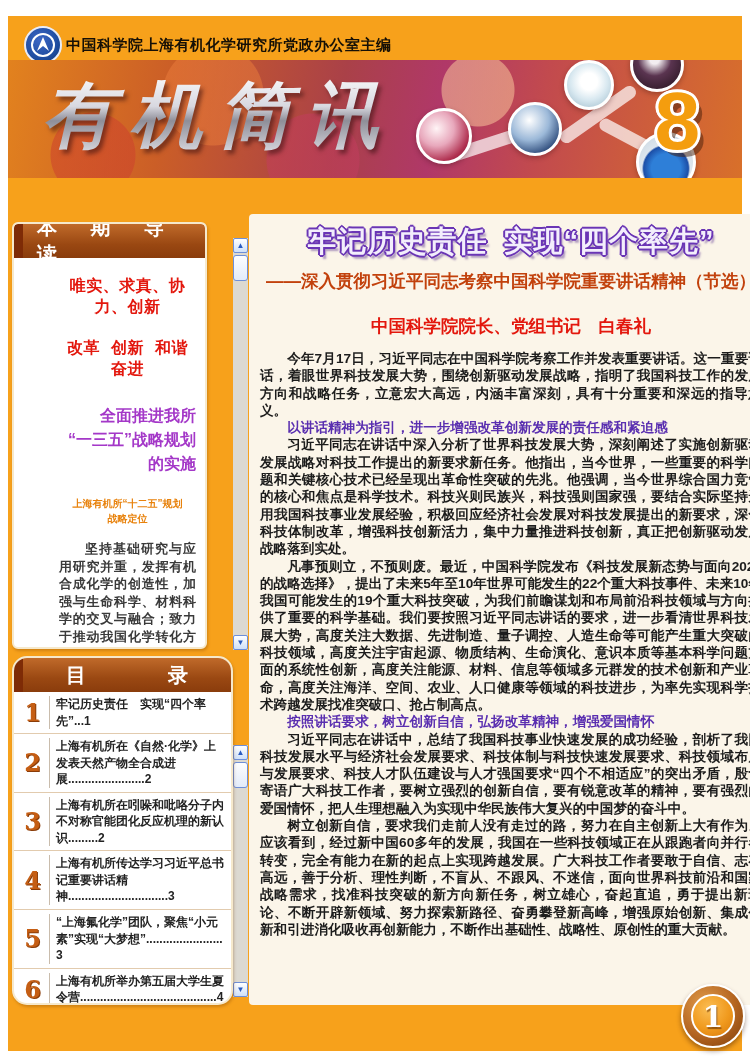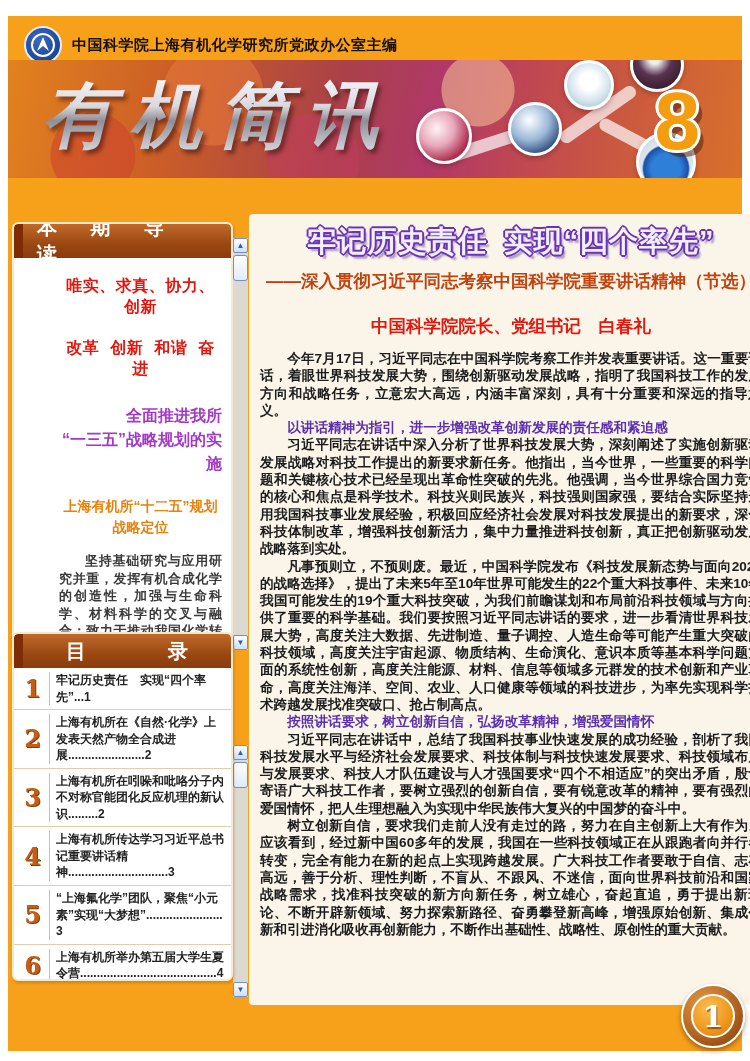--- a/index.html
+++ b/index.html
@@ -5,21 +5,21 @@
   * { margin:0; padding:0; box-sizing:border-box; }
   html,body { width:750px; }
   body {
     font-family:"Liberation Sans","DejaVu Sans",sans-serif;
     background:#ffffff;
   }
   .page { position:relative; width:750px; height:1061px; background:#ffffff; overflow:hidden; }
   .orange-bg { position:absolute; left:8px; top:16px; width:734px; height:1035px; background:#F7A11B; }
 
   
-  .logo-row { position:absolute; left:24px; top:26px; display:flex; align-items:center; gap:10px; }
+  .logo-row { position:absolute; left:24px; top:26px; display:flex; align-items:center; gap:4px; }
   .cas-logo { width:38px; height:38px; border-radius:50%; background:radial-gradient(circle at 40% 35%, #3C66C4 0%, #1F4DA0 60%, #123572 100%); border:2px solid #E8ECF8; display:flex; align-items:center; justify-content:center; }
   .publisher-text { font-size:15px; font-weight:bold; color:#161006; letter-spacing:.5px; }
 
   .masthead { position:absolute; left:8px; top:60px; width:734px; height:118px; overflow:hidden;
     background:
       radial-gradient(circle at 85px 95px, rgba(205,65,45,.55) 0 42px, rgba(205,65,45,0) 43px),
       radial-gradient(circle at 205px 35px, rgba(235,125,60,.5) 0 50px, rgba(235,125,60,0) 51px),
       radial-gradient(circle at 305px 100px, rgba(195,60,95,.5) 0 46px, rgba(195,60,95,0) 47px),
       radial-gradient(circle at 470px 30px, rgba(255,210,160,.5) 0 36px, rgba(255,210,160,0) 37px),
       linear-gradient(100deg,#E2821E 0%, #CB5E27 22%, #AA4148 45%, #B03868 58%, #C24A4E 72%, #D8702A 100%);
@@ -36,30 +36,30 @@
   .issue-big-number { position:absolute; right:42px; top:14px; font-size:82px; font-weight:800; color:#F49D0E;
     text-shadow:-3px 0 #fff,3px 0 #fff,0 -3px #fff,0 3px #fff,-2px -2px #fff,2px 2px #fff,-2px 2px #fff,2px -2px #fff,6px 7px 0 rgba(70,30,10,.5);
   }
   .info-bar { position:absolute; left:8px; top:178px; width:734px; height:27px; display:flex; align-items:center; padding-left:20px; gap:38px; }
   .info-bar span { font-size:15px; font-weight:bold; color:#140B00; letter-spacing:.5px; }
 
   
   .side-box { position:absolute; background:#ffffff; border:2px solid #F6E9CC; border-radius:6px; box-shadow:1px 2px 3px rgba(120,60,0,.3); overflow:hidden; }
   .side-box-header { height:34px; background:linear-gradient(180deg,#C06A2A 0%,#9A4812 60%,#8A3C0C 100%); border-left:9px solid #7E2B06; border-radius:4px 4px 0 0;
     color:#ffffff; font-weight:bold; font-size:20px; letter-spacing:14px; display:flex; align-items:center; justify-content:center; padding-left:14px; }
-  .guide-box { left:12px; top:222px; width:221px; height:427px; }
+  .guide-box { left:12px; top:222px; width:195px; height:427px; }
   .guide-body { padding:10px 9px 6px 9px;margin-left:36px; }
   .slogan-red { text-align:center; font-size:16px; font-weight:bold; color:#E3170D; letter-spacing:.5px; }
   .slogan-red.l1 { margin-top:8px; }
   .slogan-red.l2 { margin-top:20px; word-spacing:6px; }
   .slogan-purple { text-align:right; font-size:16px; font-weight:bold; color:#A438C8; line-height:1.5; margin-top:24px; }
-  .slogan-orange { text-align:center; font-size:14px; font-weight:bold; color:#E8820C; line-height:1.5; margin-top:20px; }
+  .slogan-orange { text-align:center; font-size:10px; font-weight:bold; color:#E8820C; line-height:1.5; margin-top:20px; }
   .guide-para { margin-top:14px; font-size:13px; font-weight:bold; color:#3A3A3A; line-height:17.5px; text-indent:2em; text-align:justify; }
 
-  .toc-box { left:12px; top:632px; width:221px; height:349px; }
+  .toc-box { left:12px; top:656px; width:221px; height:349px;border-radius:15px; }
   .toc-row { display:flex; align-items:center; padding:4px 5px 4px 2px; border-bottom:1px solid #E2CBAE; }
   .toc-row:last-child { border-bottom:none; }
   .toc-num { flex:0 0 34px; text-align:center; font-family:"DejaVu Serif",serif; font-weight:800; font-size:24px; color:#C55E14; text-shadow:1px 1px 0 #8A3C08; border-right:1px solid #C9BCAC; margin-right:6px; align-self:stretch; display:flex; align-items:center; justify-content:center; }
   .toc-text { font-size:12px; font-weight:bold; color:#222222; line-height:1.38; word-break:break-all; }
 
   
   .vscroll { position:absolute; left:233px; width:15px; background:#DCD9D1; }
   .vscroll.sb-a { top:238px; height:412px; }
   .vscroll.sb-b { top:745px; height:252px; }
   .sb-btn { position:absolute; left:0; width:15px; height:15px; background:linear-gradient(180deg,#FFFFFF,#CFE0F8); border:1px solid #6E8FD8; border-radius:2px; color:#2B5BBF; font-size:8px; line-height:13px; text-align:center; }

